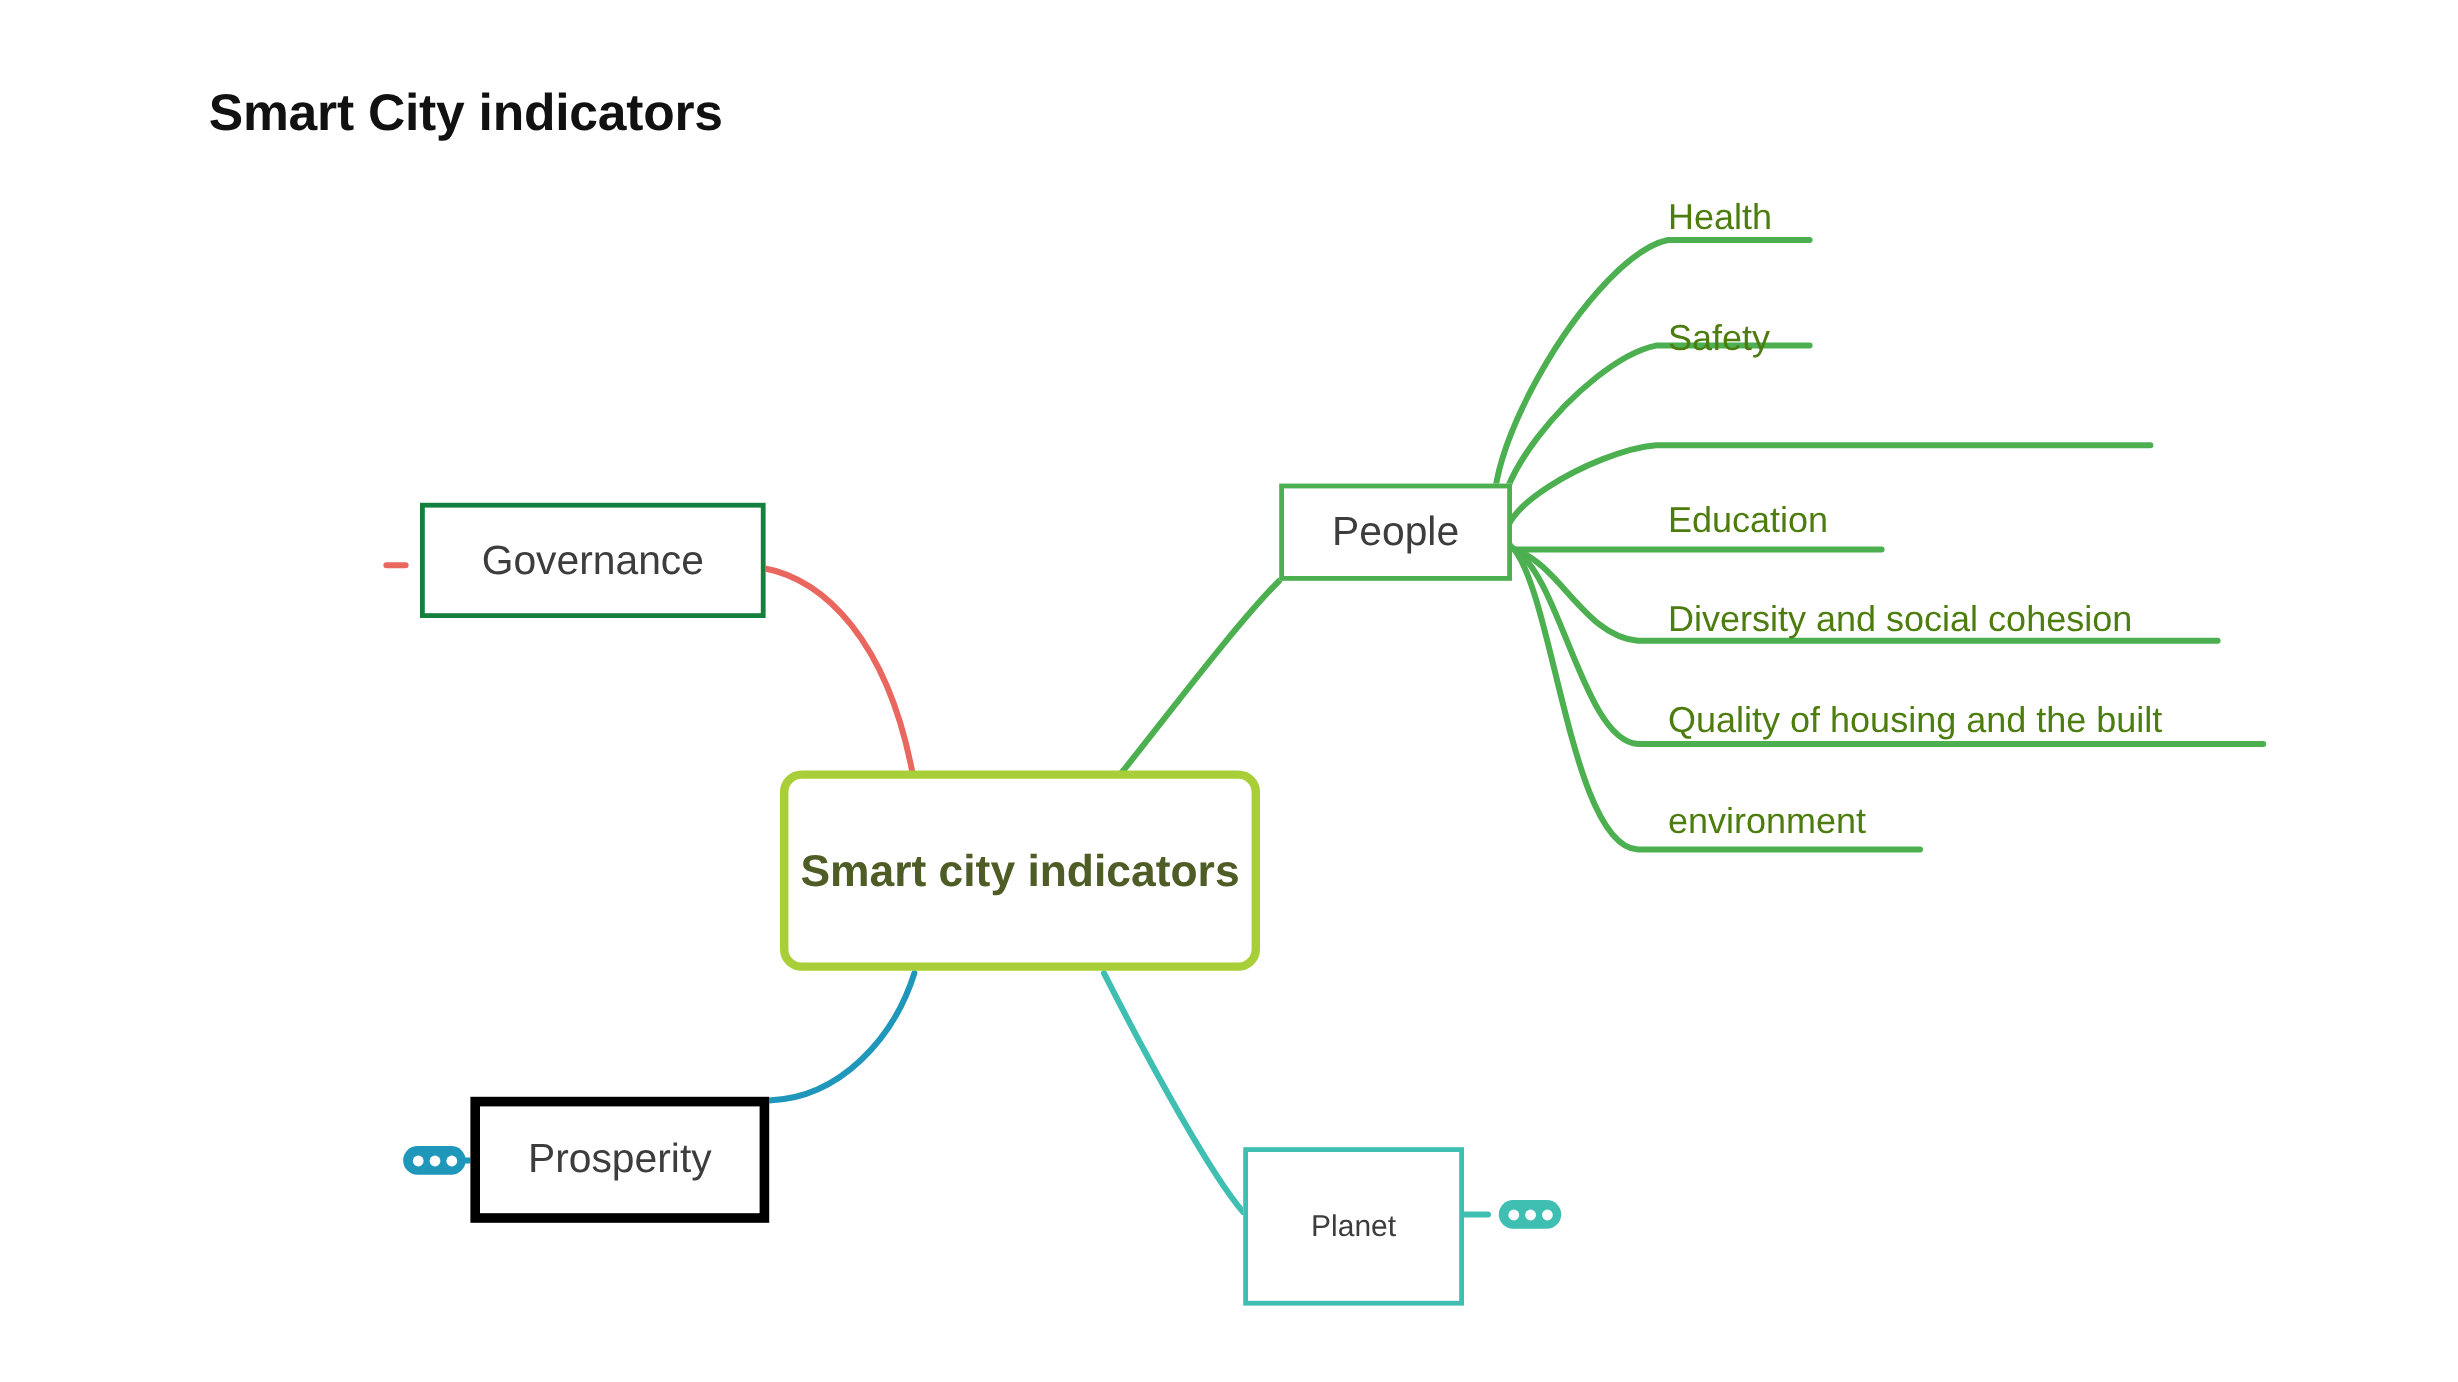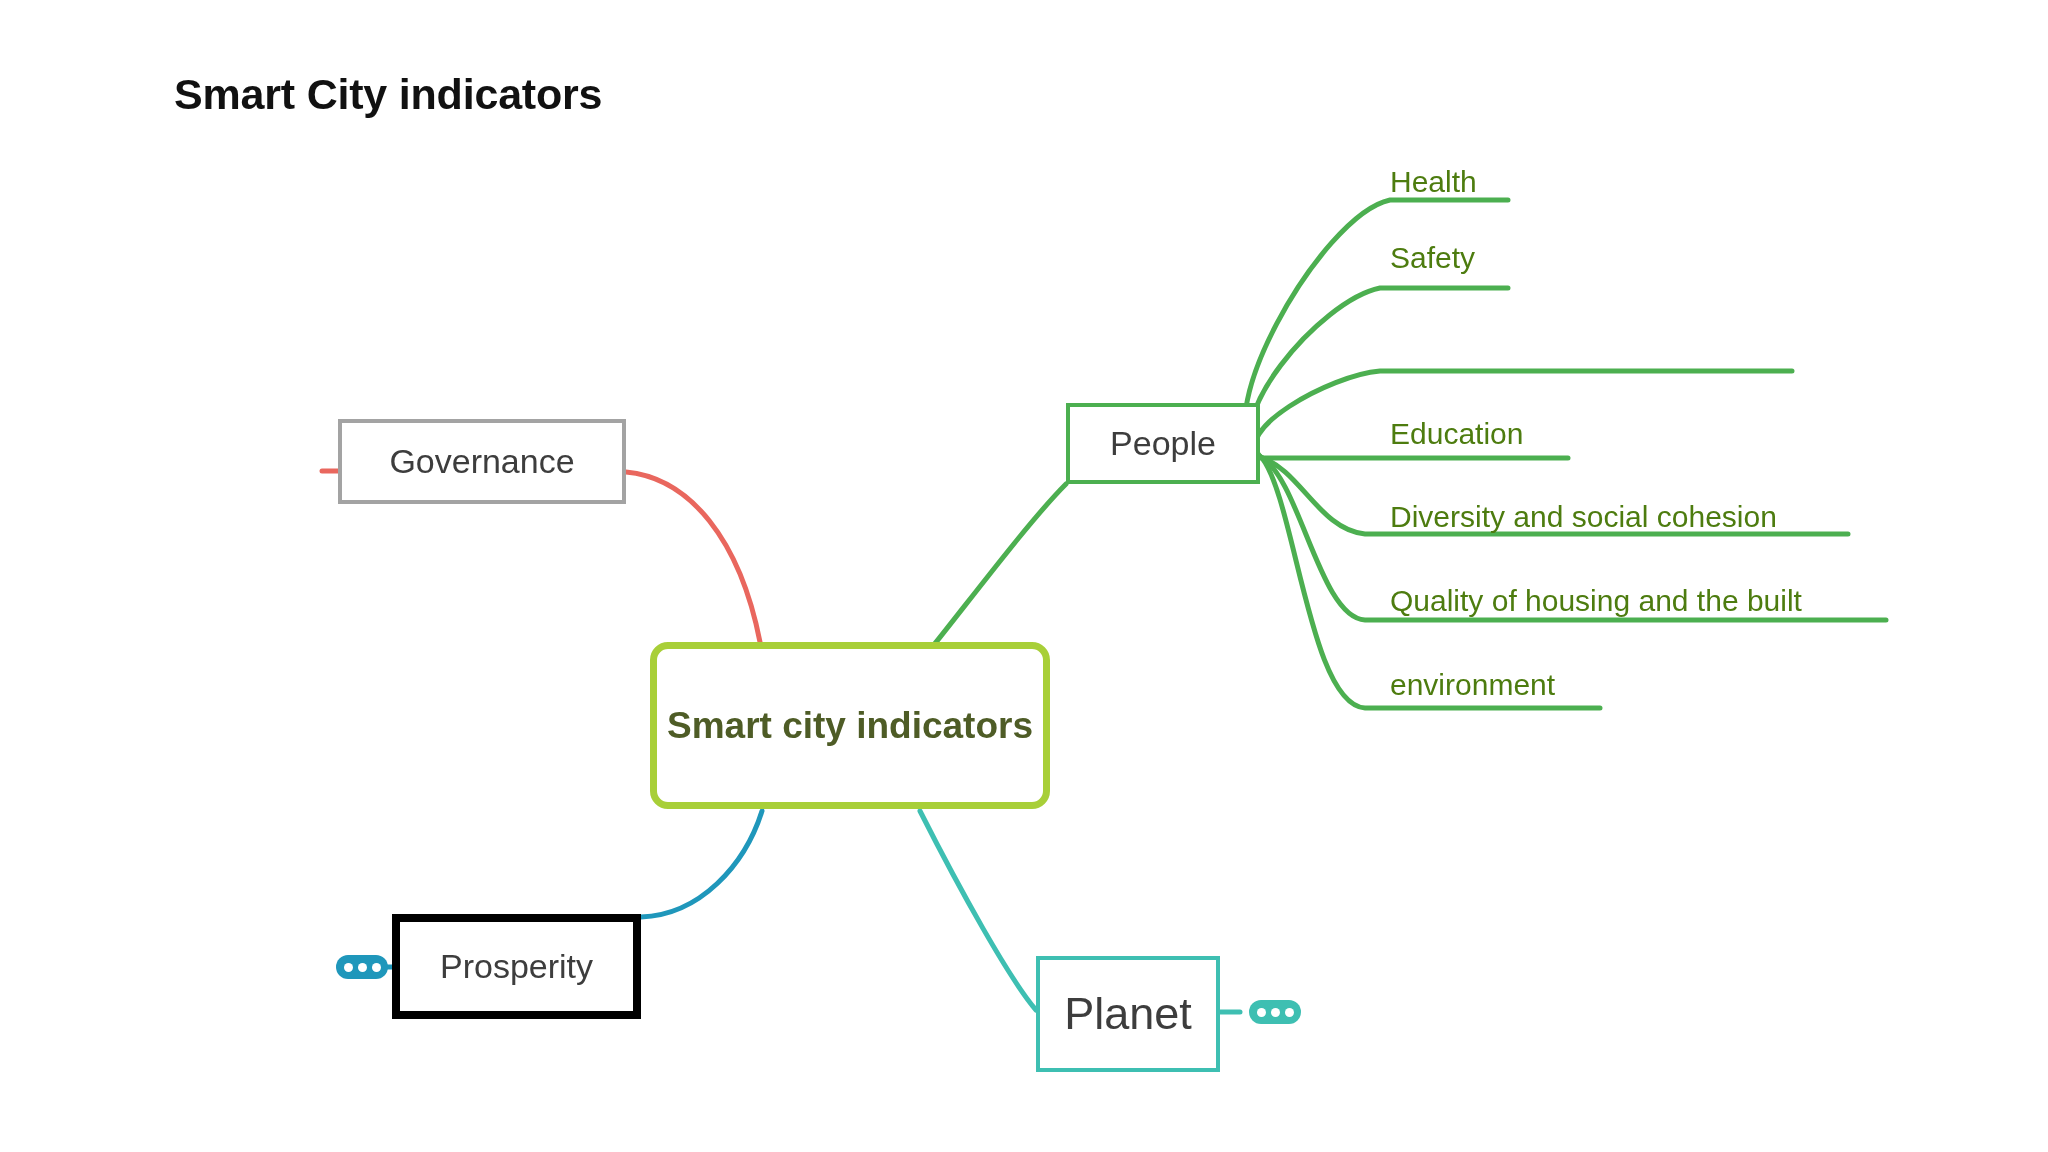--- a/index.html
+++ b/index.html
@@ -53,25 +53,25 @@
     width: 400px;
     height: 167px;
     border: 7px solid #a8cf38;
     border-radius: 18px;
     color: #4e5c26;
     font-size: 37px;
     font-weight: bold;
     line-height: 1.28;
   }
   .node-governance {
-    left: 338px;
+    left: 350px;
     top: 419px;
     width: 288px;
-    height: 85px;
-    border: 4px solid #a3a3a3;
+    height: 96px;
+    border: 4px solid #15803d;
     color: #3d3d3d;
     font-size: 34px;
   }
   .node-people {
     left: 1066px;
     top: 403px;
     width: 194px;
     height: 81px;
     border: 4px solid #4caf50;
     color: #3d3d3d;
@@ -83,24 +83,24 @@
     width: 249px;
     height: 105px;
     border: 8px solid #000000;
     color: #3d3d3d;
     font-size: 34px;
   }
   .node-planet {
     left: 1036px;
     top: 956px;
     width: 184px;
-    height: 116px;
+    height: 132px;
     border: 4px solid #3ebfb2;
     color: #3d3d3d;
-    font-size: 45px;
+    font-size: 25px;
   }
   .leaf-label {
     position: absolute;
     font-size: 30px;
     color: #4d7c0f;
     white-space: nowrap;
     line-height: 1;
   }
   .badge {
     position: absolute;
@@ -181,19 +181,19 @@
     <span class="dot"></span>
   </div>
 
   <div class="badge badge-planet">
     <span class="dot"></span>
     <span class="dot"></span>
     <span class="dot"></span>
   </div>
 
   <div class="leaf-label" style="left:1390px; top:167px;">Health</div>
-  <div class="leaf-label" style="left:1390px; top:243px;">Safety</div>
+  <div class="leaf-label" style="left:1390px; top:268px;">Safety</div>
   <div class="leaf-label" style="left:1390px; top:419px;">Education</div>
   <div class="leaf-label" style="left:1390px; top:502px;">Diversity and social cohesion</div>
   <div class="leaf-label" style="left:1390px; top:586px;">Quality of housing and the built</div>
   <div class="leaf-label" style="left:1390px; top:670px;">environment</div>
 
 </div>
 
 </body></html>

